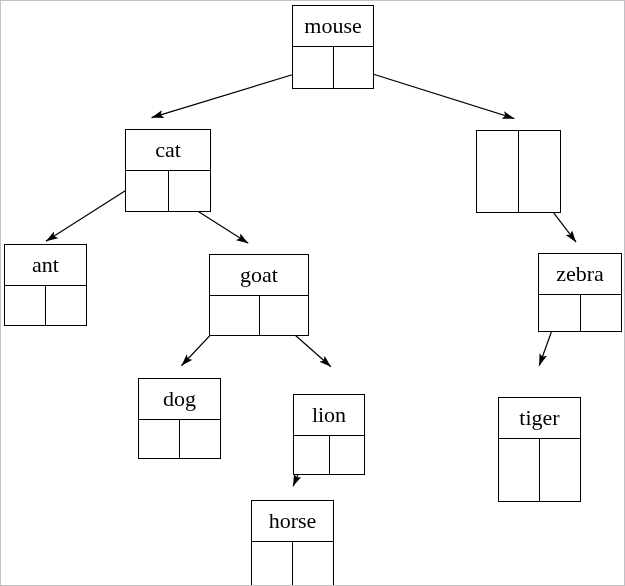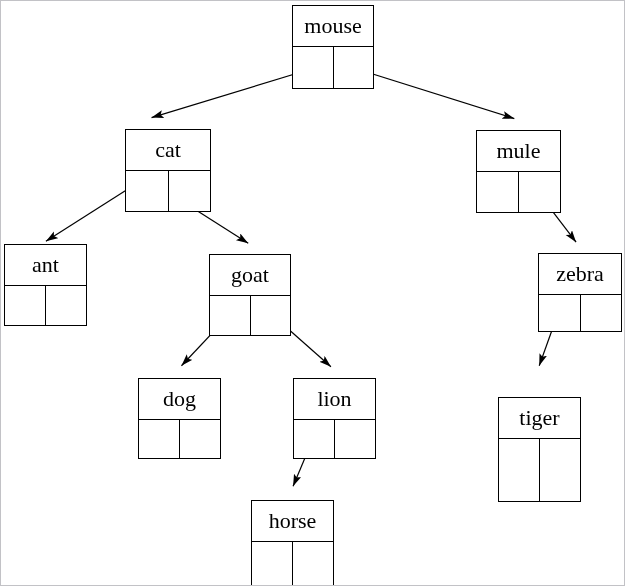--- a/index.html
+++ b/index.html
@@ -82,55 +82,54 @@
         </div>
       </div>
       <div class="node" style="left: 104px; top: 128px; width: 86px; height: 83px; margin-left: 20px;">
         <div class="label">cat</div>
         <div class="cells">
           <div class="cell left"></div>
           <div class="cell right"></div>
         </div>
       </div>
       <div class="node" style="left: 475px; top: 129px; width: 85px; height: 83px;">
-        <div class="label">mule</div>
         <div class="cells">
           <div class="cell left"></div>
           <div class="cell right"></div>
         </div>
       </div>
       <div class="node" style="left: 3px; top: 243px; width: 83px; height: 82px;">
         <div class="label">ant</div>
         <div class="cells">
           <div class="cell left"></div>
           <div class="cell right"></div>
         </div>
       </div>
-      <div class="node" style="left: 208px; top: 253px; width: 82px; height: 82px;">
+      <div class="node" style="left: 208px; top: 253px; width: 100px; height: 82px;">
         <div class="label">goat</div>
         <div class="cells">
           <div class="cell left"></div>
           <div class="cell right"></div>
         </div>
       </div>
       <div class="node" style="left: 537px; top: 252px; width: 84px; height: 79px;">
         <div class="label">zebra</div>
         <div class="cells">
           <div class="cell left"></div>
           <div class="cell right"></div>
         </div>
       </div>
       <div class="node" style="left: 137px; top: 377px; width: 83px; height: 81px; justify-content: center;">
         <div class="label">dog</div>
         <div class="cells">
           <div class="cell left"></div>
           <div class="cell right"></div>
         </div>
       </div>
-      <div class="node" style="left: 292px; top: 377px; width: 83px; height: 81px;">
+      <div class="node" style="left: 292px; top: 393px; width: 72px; height: 81px;">
         <div class="label">lion</div>
         <div class="cells">
           <div class="cell left"></div>
           <div class="cell right"></div>
         </div>
       </div>
       <div class="node" style="left: 497px; top: 396px; width: 83px; height: 105px;">
         <div class="label">tiger</div>
         <div class="cells">
           <div class="cell left"></div>

